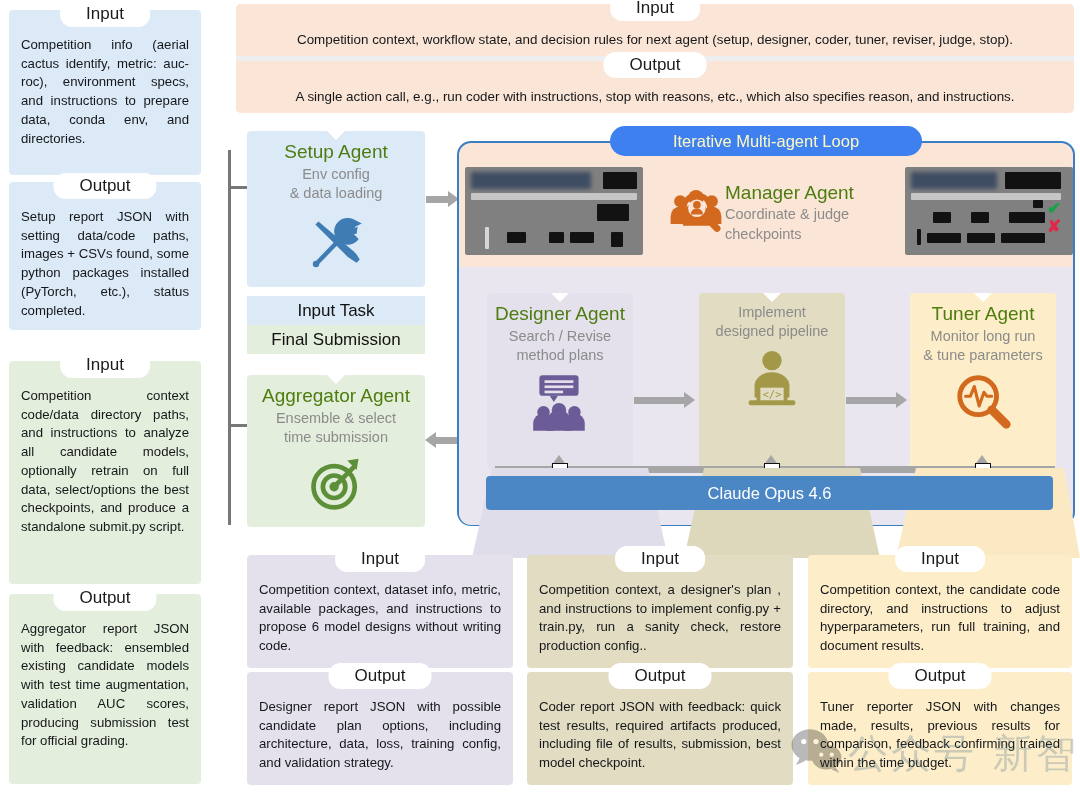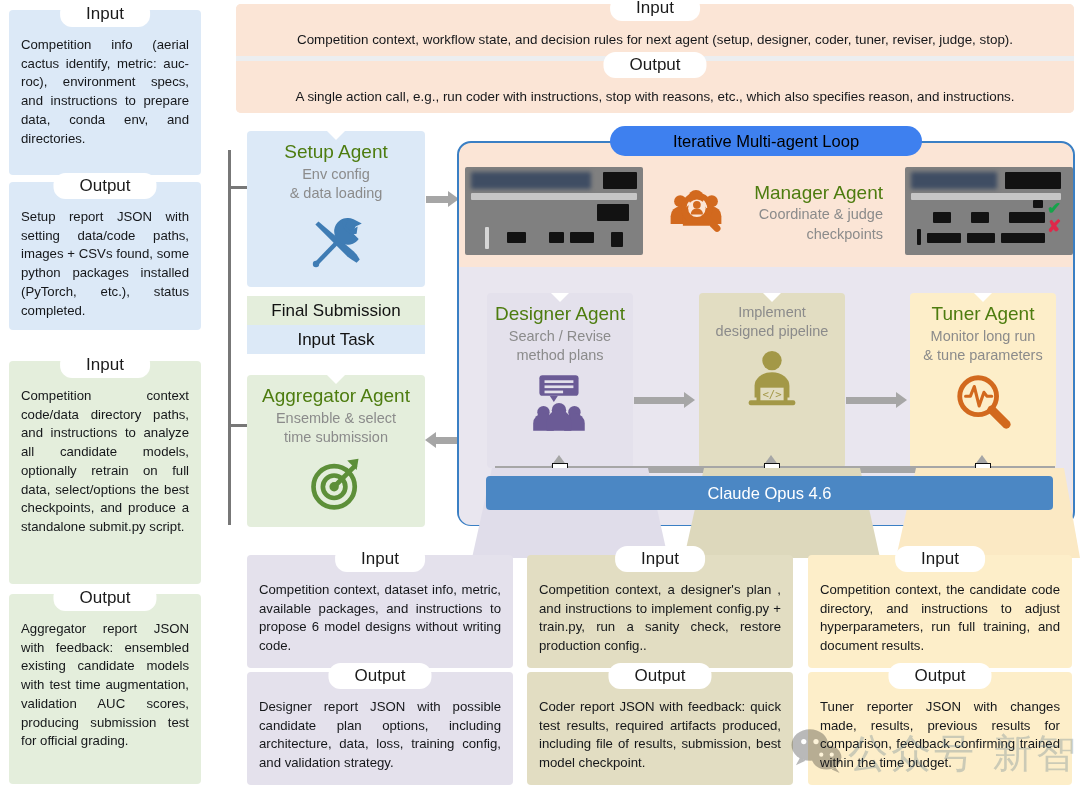--- a/index.html
+++ b/index.html
@@ -88,21 +88,21 @@
     position: absolute; left: 0; top: 124px;
     width: 613px; height: 258px;
     background: #e9e6ef;
     border-radius: 0 0 12px 12px;
   }
   #loop-title {
     position: absolute; left: 610px; top: 126px;
     width: 312px; height: 30px;
     background: #3e80ef;
     border-radius: 15px;
-    color: #000000;
+    color: #fef9c3;
     font-size: 16.5px;
     display: flex; align-items: center; justify-content: center;
     z-index: 9;
     text-align: center;
   }
 
   
   .mock-panel {
     position: absolute;
     background: #808080;
@@ -128,21 +128,21 @@
     line-height: 1;
   }
 
   
   #manager-card {
     position: absolute; left: 202px; top: 26px;
     width: 222px; height: 86px;
     background: #fbe5d6;
     display: flex; align-items: center;
   }
-  #manager-text { text-align: right; flex: 1; }
+  #manager-text { text-align: left; flex: 1; }
 
   
   #claude-bar {
     position: absolute; left: 486px; top: 476px;
     width: 567px; height: 34px;
     background: #4b87c4; border-radius: 4px;
     color: #ffffff; font-size: 16.5px;
     display: flex; align-items: center; justify-content: center;
     z-index: 12;
   }
@@ -242,22 +242,22 @@
           <path d="M50 9 a13 13 0 1 0 5 19 l-6-6 3-6 6-3 z" transform="translate(-1,1)"></path>
           <path d="M38 10 l7 -1 l-4 7 l5 5 l7 -4 l-1 7 a12 12 0 0 1 -14 -14 z"></path>
         </g>
       </svg>
     </div>
   </div>
 
   <div class="notch-d" style="left:327px;top:131px;"></div>
 
   <div id="task-stack">
+    <div class="task-row blue-bg">Input Task</div>
     <div class="task-row green-bg">Final Submission</div>
-    <div class="task-row blue-bg">Input Task</div>
   </div>
 
   <div class="agent-card green-bg" style="left:247px;top:375px;width:178px;height:152px;">
     <div class="agent-title">Aggregator Agent</div>
     <div class="agent-sub">Ensemble &amp; select</div>
     <div class="agent-sub">time submission</div>
     <div class="agent-icon">
       <svg width="64" height="60" viewBox="0 0 64 64">
         <g fill="none" stroke="#5d8f39" stroke-width="5">
           <circle cx="30" cy="36" r="22"></circle>

